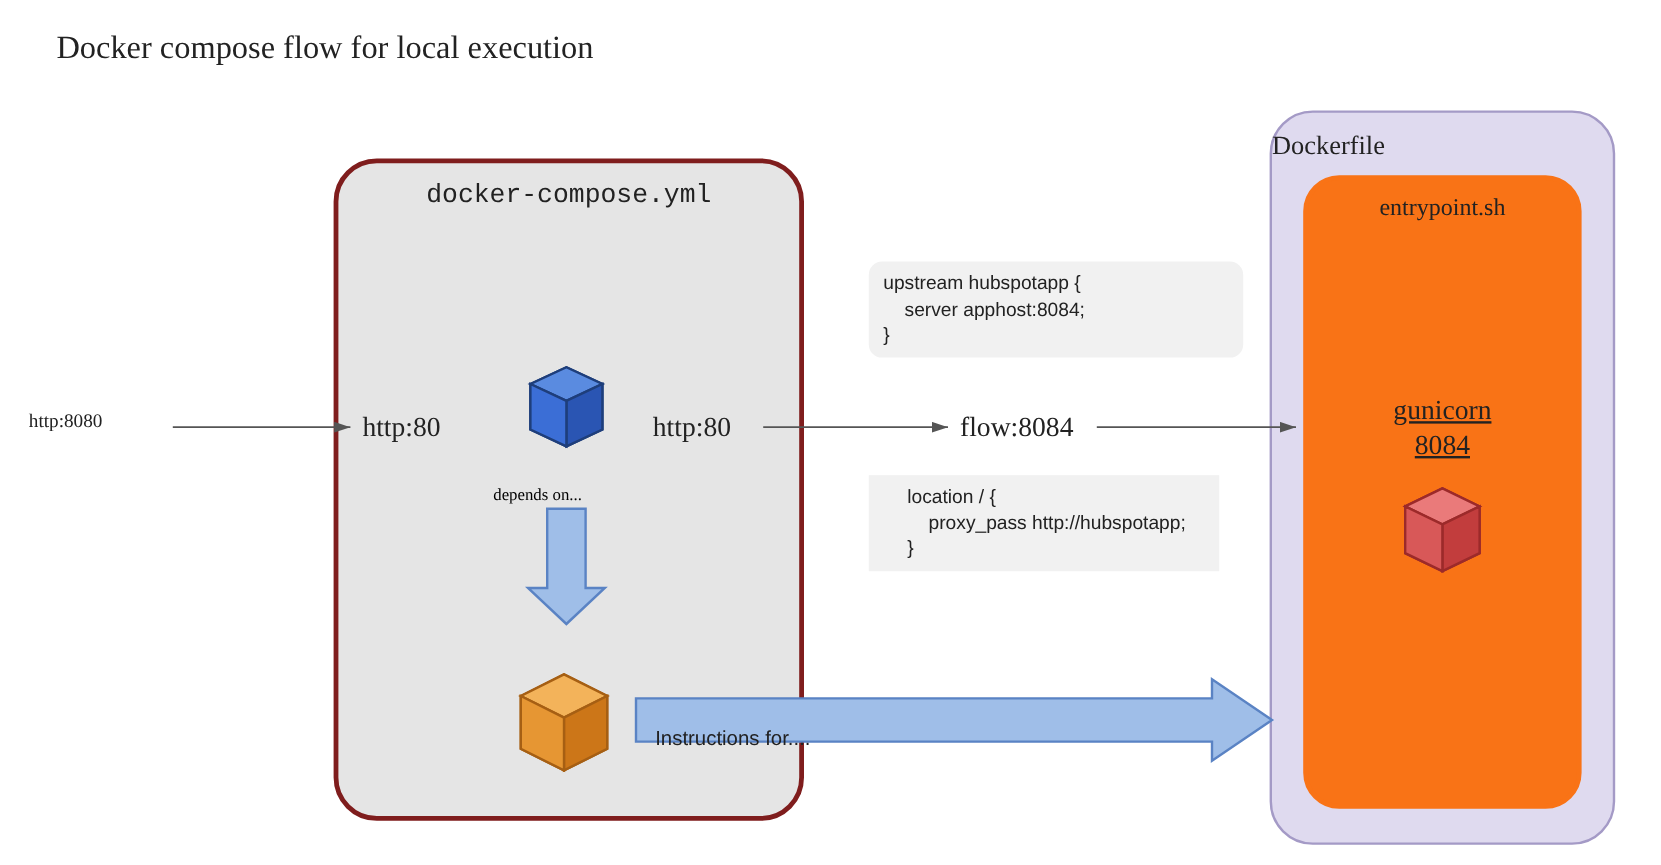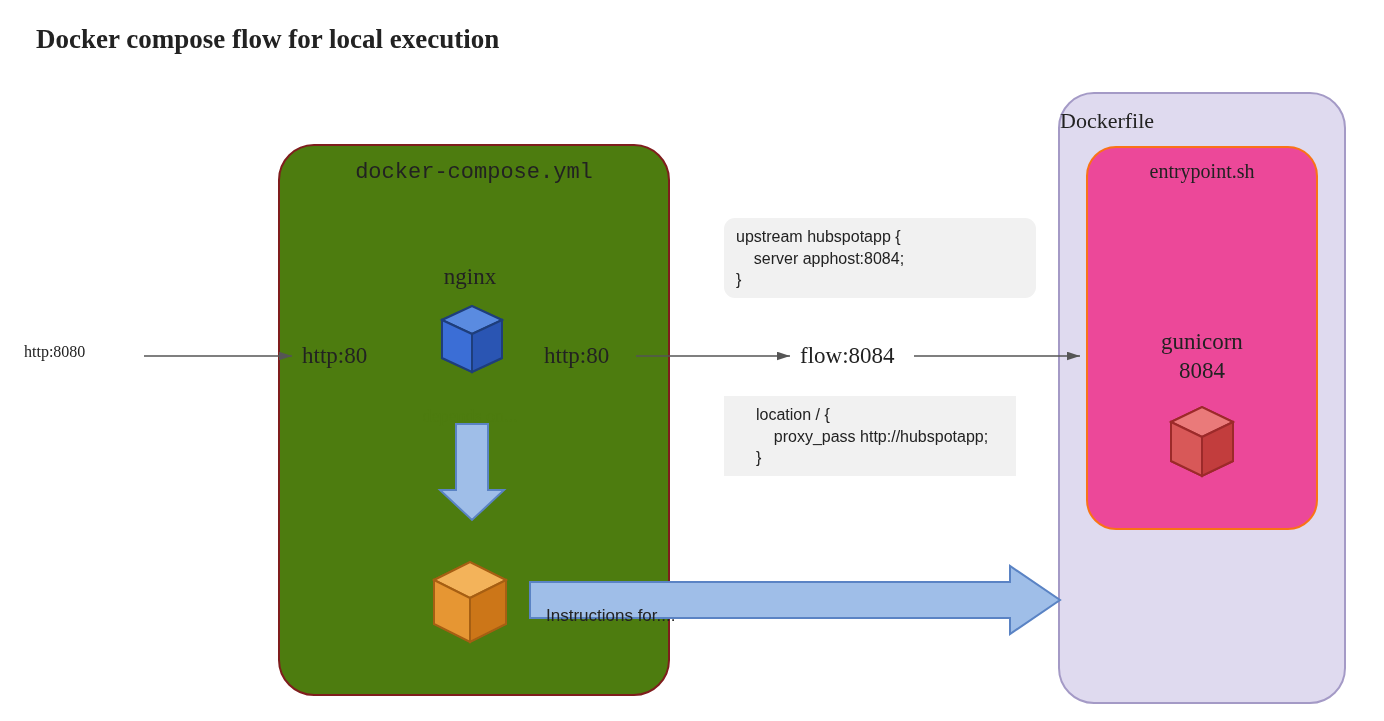--- a/index.html
+++ b/index.html
@@ -11,35 +11,35 @@
     font-family: Georgia, 'Times New Roman', serif;
     color: #222;
   }
   .canvas {
     position: relative;
     width: 1384px;
     height: 721px;
   }
   .title {
     position: absolute;
-    left: 36px;
+    left: 47px;
     top: 24px;
     font-size: 27px;
-    font-weight: 700;
+    font-weight: 400;
     color: #222;
   }
   
   .compose-box {
     position: absolute;
     left: 278px;
-    top: 144px;
+    top: 132px;
     width: 392px;
     height: 552px;
-    background: #4d7c0f;
-    border: 2px solid #7f1d1d;
+    background: #e5e5e5;
+    border: 4px solid #7f1d1d;
     border-radius: 36px;
     box-sizing: border-box;
   }
   .compose-title {
     position: absolute;
     left: 0; right: 0;
     top: 14px;
     text-align: center;
     font-size: 22px;
     font-family: 'Courier New', monospace;
@@ -48,26 +48,26 @@
   .nginx-label {
     position: absolute;
     left: 380px;
     top: 264px;
     width: 180px;
     text-align: center;
     font-size: 23px;
   }
   .depends-label {
     position: absolute;
-    left: 380px;
+    left: 358px;
     top: 406px;
     width: 180px;
     text-align: center;
-    font-size: 18px;
-    color: #4d7c0f;
+    font-size: 14px;
+    color: #000000;
   }
   .apphost-label {
     position: absolute;
     left: 380px;
     top: 520px;
     width: 180px;
     text-align: center;
     font-size: 23px;
   }
   
@@ -138,41 +138,42 @@
     left: 0; right: 0;
     top: 14px;
     font-size: 22px;
     color: #222;
   }
   .entrypoint-box {
     position: absolute;
     left: 1086px;
     top: 146px;
     width: 232px;
-    height: 384px;
-    background: #ec4899;
-    border: 2px solid #f97316;
+    height: 528px;
+    background: #f97316;
+    border: 4px solid #f97316;
     border-radius: 30px;
     box-sizing: border-box;
   }
   .entrypoint-title {
     position: absolute;
     left: 0; right: 0;
     top: 12px;
     text-align: center;
     font-size: 20px;
   }
   .gunicorn-label {
     position: absolute;
     left: 1100px;
     top: 328px;
     width: 204px;
     text-align: center;
     font-size: 23px;
     line-height: 1.25;
+    text-decoration: underline;
   }
   
   .cube-wrap { position: absolute; }
   
   .svg-layer {
     position: absolute;
     left: 0; top: 0;
     width: 1384px;
     height: 721px;
     pointer-events: none;
@@ -191,21 +192,20 @@
 <body>
 
 <div class="canvas">
 
   <div class="title">Docker compose flow for local execution</div>
 
   <div class="compose-box">
     <div class="compose-title">docker-compose.yml</div>
   </div>
 
-  <div class="nginx-label">nginx</div>
   <div class="depends-label">depends on...</div>
 
   <div class="http8080">http:8080</div>
   <div class="http80-left">http:80</div>
   <div class="http80-right">http:80</div>
   <div class="http8084">flow:8084</div>
 
   <div class="code-block code-upstream">upstream hubspotapp {
     server apphost:8084;
 }</div>

